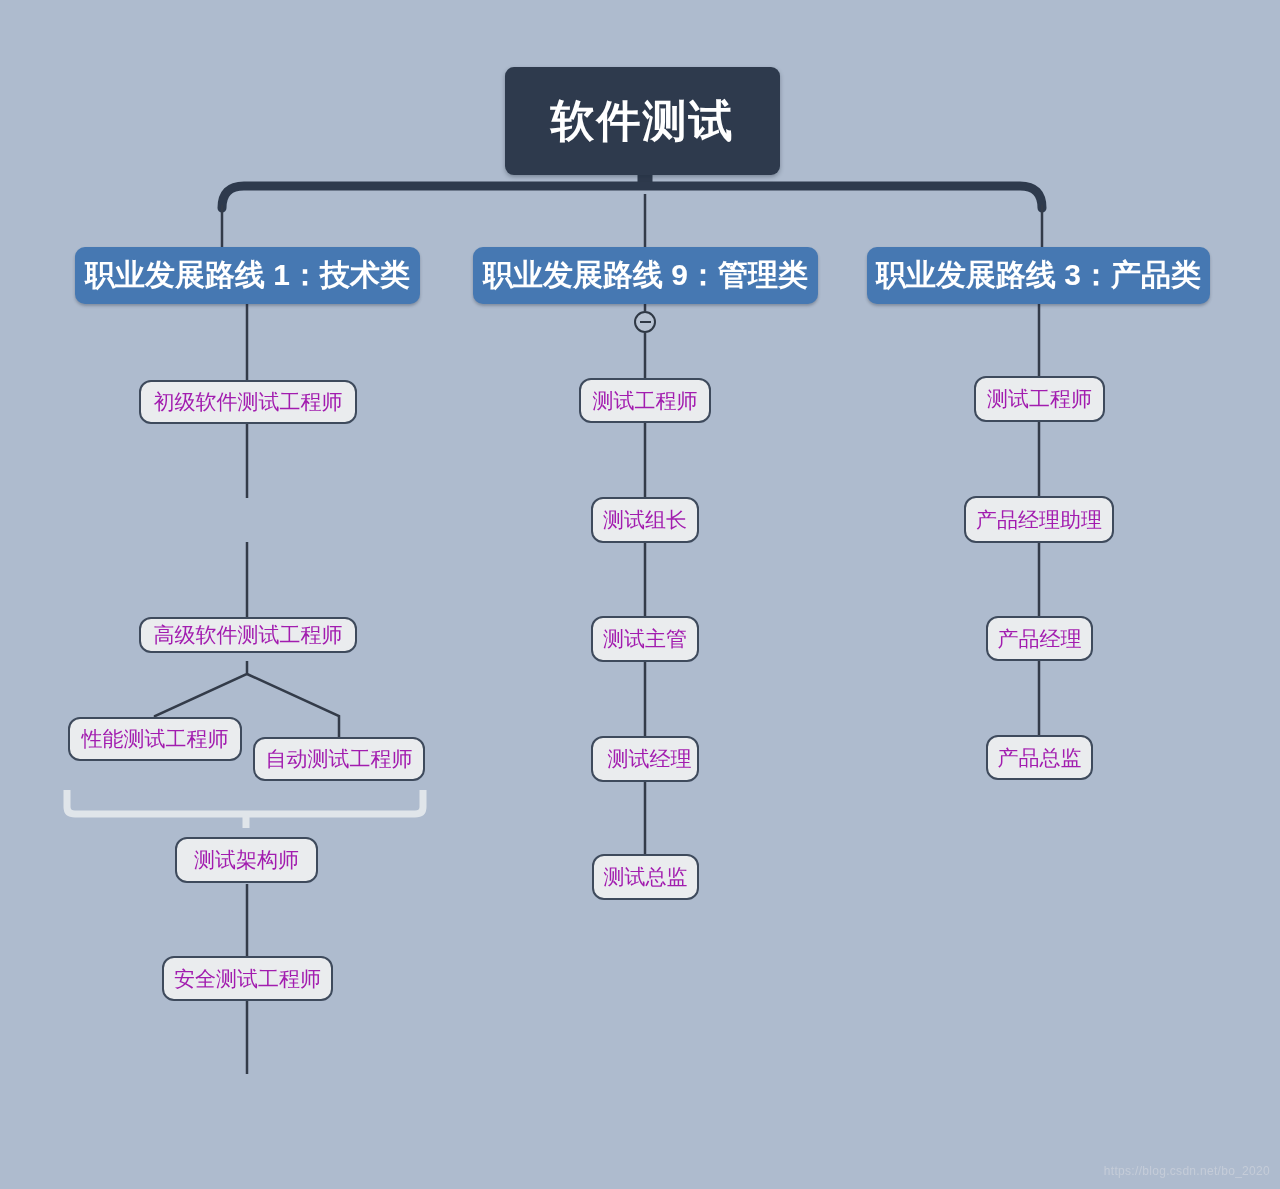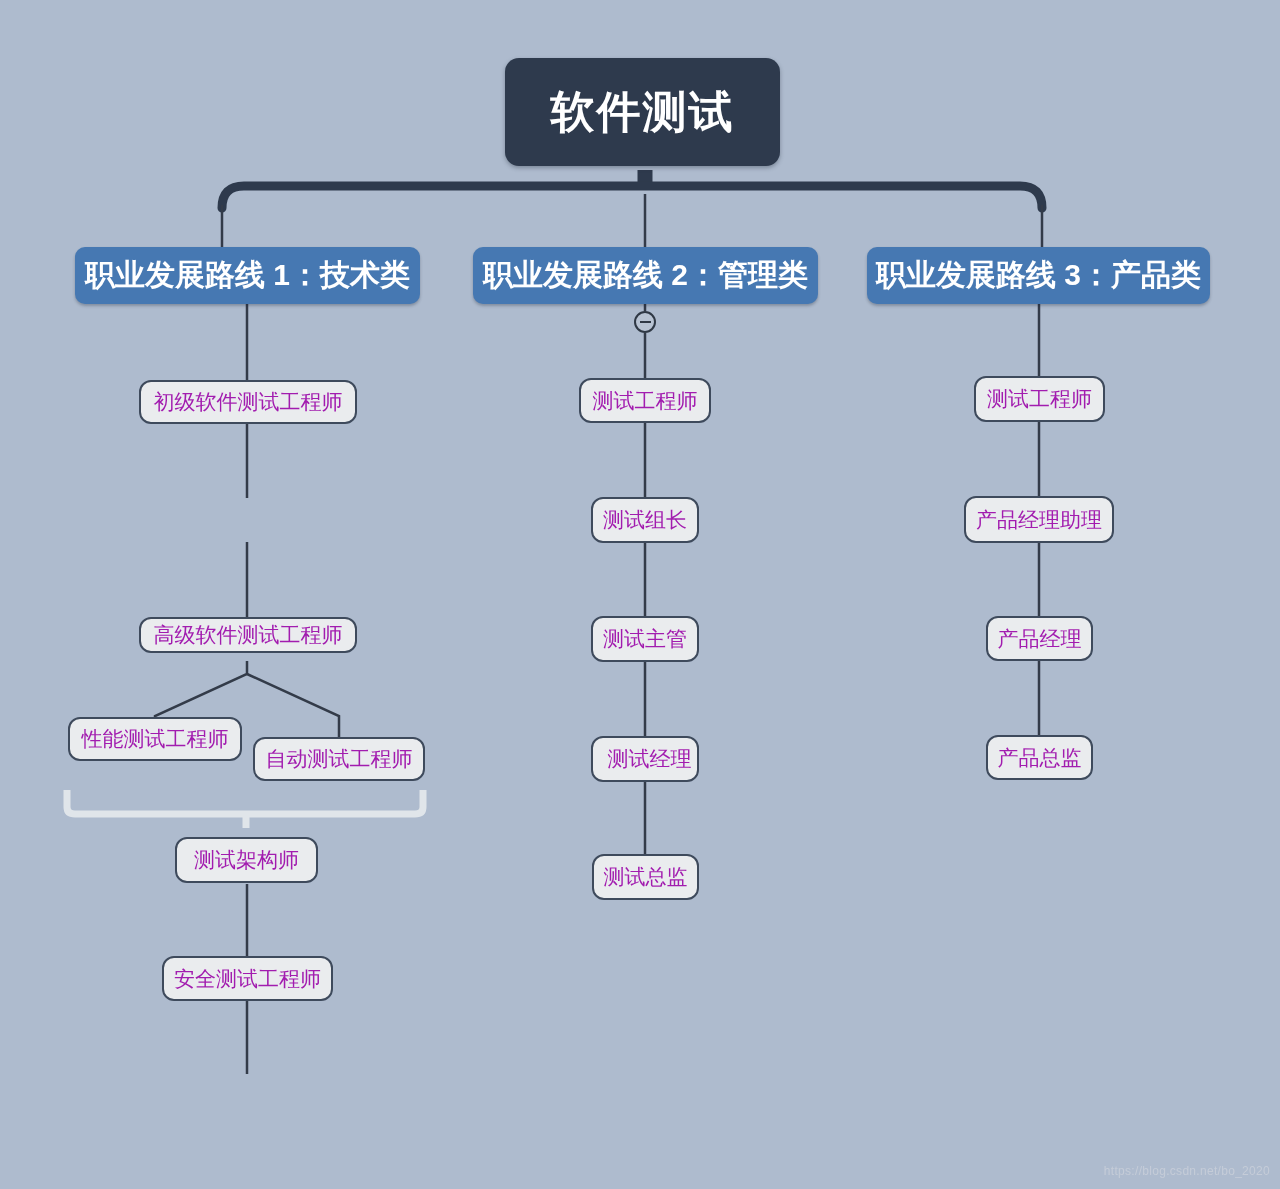--- a/index.html
+++ b/index.html
@@ -15,24 +15,24 @@
     overflow:hidden;
   }
   .wires{
     position:absolute;
     left:0;top:0;
     width:1280px;height:1189px;
     pointer-events:none;
   }
   .root-node{
     position:absolute;
-    left:505px;top:58px;
+    left:505px;top:67px;
     width:275px;height:108px;
     background:#2e3a4d;
-    border-radius:14px;
+    border-radius:9px;
     display:flex;align-items:center;justify-content:center;
     color:#ffffff;
     font-size:44px;
     font-weight:bold;
     letter-spacing:2px;
     box-shadow:0 2px 4px rgba(30,40,55,.35);
   }
   .branch-header{
     position:absolute;
     height:57px;
@@ -116,21 +116,21 @@
 
     <path d="M1039 304 V 376" stroke="#333b49" stroke-width="2.5" fill="none"></path>
     <path d="M1039 422 V 496" stroke="#333b49" stroke-width="2.5" fill="none"></path>
     <path d="M1039 543 V 616" stroke="#333b49" stroke-width="2.5" fill="none"></path>
     <path d="M1039 661 V 736" stroke="#333b49" stroke-width="2.5" fill="none"></path>
   </svg>
 
   <div class="root-node">软件测试</div>
 
   <div class="branch-header bh-1">职业发展路线 1：技术类</div>
-  <div class="branch-header bh-2">职业发展路线 2：管理类</div>
+  <div class="branch-header bh-2">职业发展路线 9：管理类</div>
   <div class="branch-header bh-3">职业发展路线 3：产品类</div>
 
   <div class="collapse-toggle">
     <span class="minus-bar"></span>
   </div>
 
   <div class="node" style="left:139px;top:380px;width:218px;height:44px;">初级软件测试工程师</div>
   <div class="node" style="left:139px;top:617px;width:218px;height:36px;">高级软件测试工程师</div>
   <div class="node" style="left:68px;top:717px;width:174px;height:44px;">性能测试工程师</div>
   <div class="node" style="left:253px;top:737px;width:172px;height:44px;">自动测试工程师</div>

